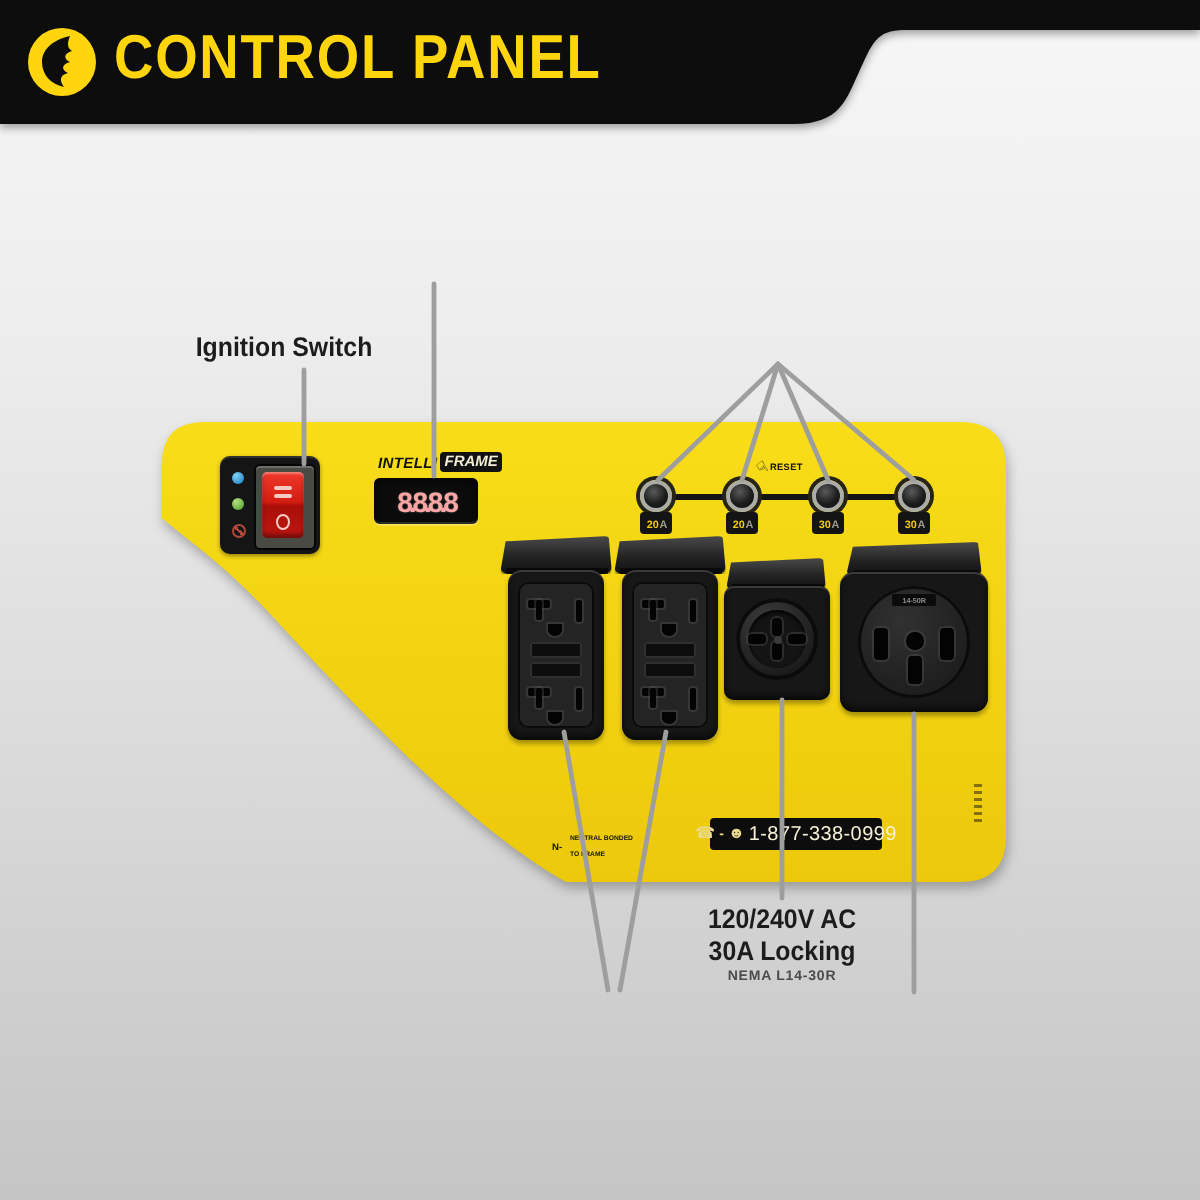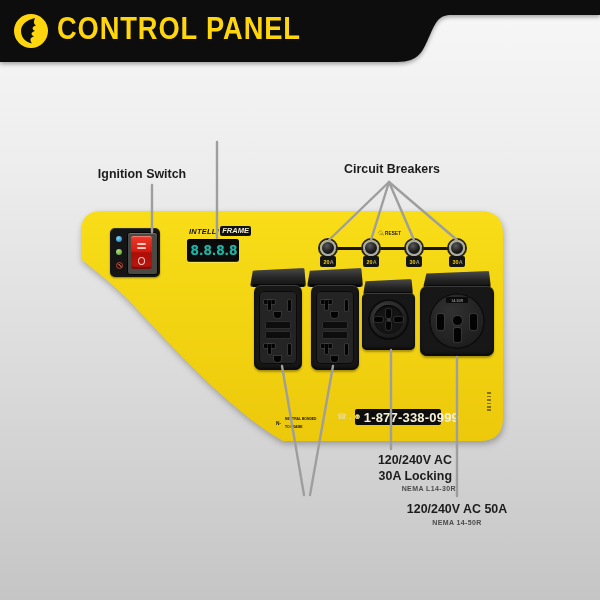--- a/index.html
+++ b/index.html
@@ -38,21 +38,21 @@
   .rk-bar{position:absolute;left:6px;width:9px;height:1.8px;background:#f6c9c2;border-radius:1px;}
   .rk-bar.b1{top:7px;} .rk-bar.b2{top:11px;}
   .rk-o{position:absolute;left:7px;top:21px;width:5px;height:6px;border:1.6px solid #f6c9c2;border-radius:50%;}
   
   #gauge-brand{left:189px;top:226px;height:10px;display:flex;align-items:center;gap:1px;}
   #gauge-brand .gb-left{font-size:7.5px;font-weight:800;font-style:italic;color:#111;letter-spacing:.2px;}
   #gauge-brand .gb-right{font-size:7.5px;font-weight:800;font-style:italic;color:#f2edd5;background:#111;padding:.5px 2.5px 1px 2.5px;border-radius:2px;}
   #gauge-display{left:187px;top:239px;width:52px;height:23px;background:#0b0b0b;border-radius:3px;
       box-shadow:inset 0 1px 3px #000,inset 0 -1px 0 rgba(255,255,255,.18),0 1px 0 rgba(255,255,255,.25);
       display:flex;align-items:center;justify-content:center;}
-  #gauge-display .digits{font-family:Liberation Mono, monospace;font-weight:700;font-size:14px;letter-spacing:-2px;color:#14b8a6;text-shadow:0 0 1px rgba(255,255,255,.4);}
+  #gauge-display .digits{font-family:Liberation Sans, sans-serif;font-weight:700;font-size:14px;letter-spacing:-2px;color:#fca5a5;text-shadow:0 0 1px rgba(255,255,255,.4);}
   
   #breaker-bar{left:328px;top:246.5px;width:130px;height:3px;background:#141414;}
   .breaker{position:absolute;top:240px;width:16px;height:16px;border-radius:50%;box-sizing:border-box;
       background:radial-gradient(circle at 40% 32%,#5a5a5a 0%,#1d1d1d 55%,#0d0d0d 100%);
       border:2.5px solid #aaaca5;box-shadow:0 0 0 2px #262419,0 1px 1px rgba(0,0,0,.4);}
   .breaker-tag{position:absolute;top:256px;width:16px;height:11px;background:#141414;border-radius:2px;
       display:flex;align-items:center;justify-content:center;}
   .breaker-tag .inner{display:flex;align-items:baseline;font-weight:800;font-size:9px;transform:scale(.6);transform-origin:center;white-space:nowrap;}
   .breaker-tag .amps{color:#f2ce0c;} .breaker-tag .unit{color:#9e9c8d;margin-left:.5px;}
   #reset-tag{left:377px;top:229px;display:flex;align-items:center;gap:1px;color:#111;}
@@ -101,21 +101,21 @@
   #outlet50 .facelbl span{font-size:8px;font-weight:700;color:#8d8d8d;transform:scale(.45);white-space:nowrap;}
   #outlet50 .s-l{left:17px;top:43px;width:7px;height:16px;border-radius:2px;}
   #outlet50 .s-r{left:50px;top:43px;width:7px;height:16px;border-radius:2px;}
   #outlet50 .s-c{left:33px;top:45px;width:8.5px;height:8.5px;border-radius:50%;}
   #outlet50 .s-b{left:34px;top:57px;width:7px;height:14px;border-radius:2px;}
   
   #phone-label{left:355px;top:409px;width:86px;height:16px;background:#0d0d0d;border-radius:2px;
       display:flex;align-items:center;justify-content:center;gap:2px;}
   #phone-label .ic{font-size:8px;color:#e9d98c;line-height:1;}
   #phone-label .sep{font-size:7px;color:#e9d98c;font-weight:700;}
-  #phone-label .num{font-size:13px;font-weight:700;color:#f6f0d6;letter-spacing:.2px;white-space:nowrap;}
+  #phone-label .num{font-size:10px;font-weight:400;color:#f6f0d6;letter-spacing:.2px;white-space:nowrap;}
   #neutral-label{left:276px;top:415px;display:flex;align-items:center;gap:1px;color:#141414;}
   #neutral-label .pfx{font-size:8px;font-weight:800;transform:scale(.6);transform-origin:left center;}
   #neutral-label .lines{display:flex;flex-direction:column;}
   #neutral-label .lines span{font-size:8px;font-weight:700;line-height:1.05;transform:scale(.42);transform-origin:left center;white-space:nowrap;}
   #part-number{left:487px;top:392px;width:4px;height:20px;opacity:.75;
       background:repeating-linear-gradient(180deg,rgba(60,50,15,.8) 0 1.5px,transparent 1.5px 3.5px);}
   
   #leader-lines{position:absolute;left:0;top:0;pointer-events:none;}
 </style>
 </head>
@@ -296,26 +296,19 @@
       <line x1="282" y1="366" x2="304" y2="495"></line>
       <line x1="333" y1="366" x2="310" y2="495"></line>
       <line x1="391" y1="350" x2="391" y2="449"></line>
       <line x1="457" y1="357" x2="457" y2="496"></line>
     </g>
   </svg>
 
   <div class="callout" style="left:92px;top:167px;width:100px;">
     <div class="t">Ignition Switch</div>
   </div>
-  <div class="callout" style="left:337px;top:162px;width:110px;">
-    <div class="t">Circuit Breakers</div>
-  </div>
-  <div class="callout" style="left:356px;top:453px;width:100px;text-align:right;">
+  <div class="callout" style="left:341px;top:453px;width:100px;">
     <div class="t">120/240V AC</div>
     <div class="t" style="margin-top:2px">30A Locking</div>
     <div class="s">NEMA L14-30R</div>
   </div>
-  <div class="callout" style="left:387px;top:502px;width:140px;">
-    <div class="t">120/240V AC 50A</div>
-    <div class="s">NEMA 14-50R</div>
-  </div>
 
 </div>
 
 </body></html>

